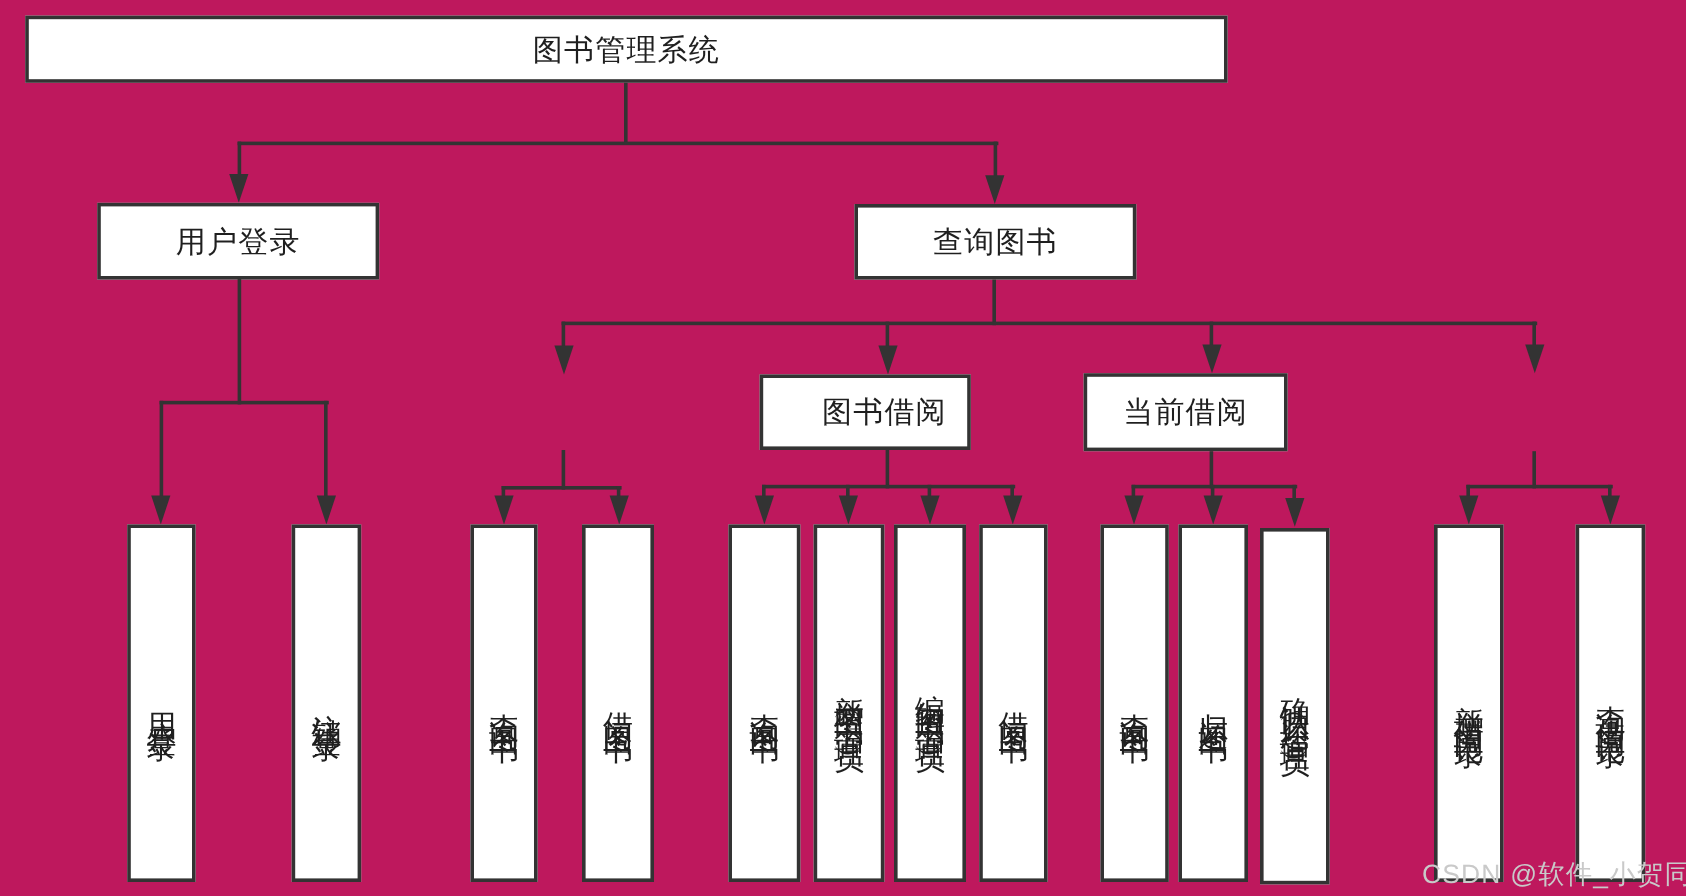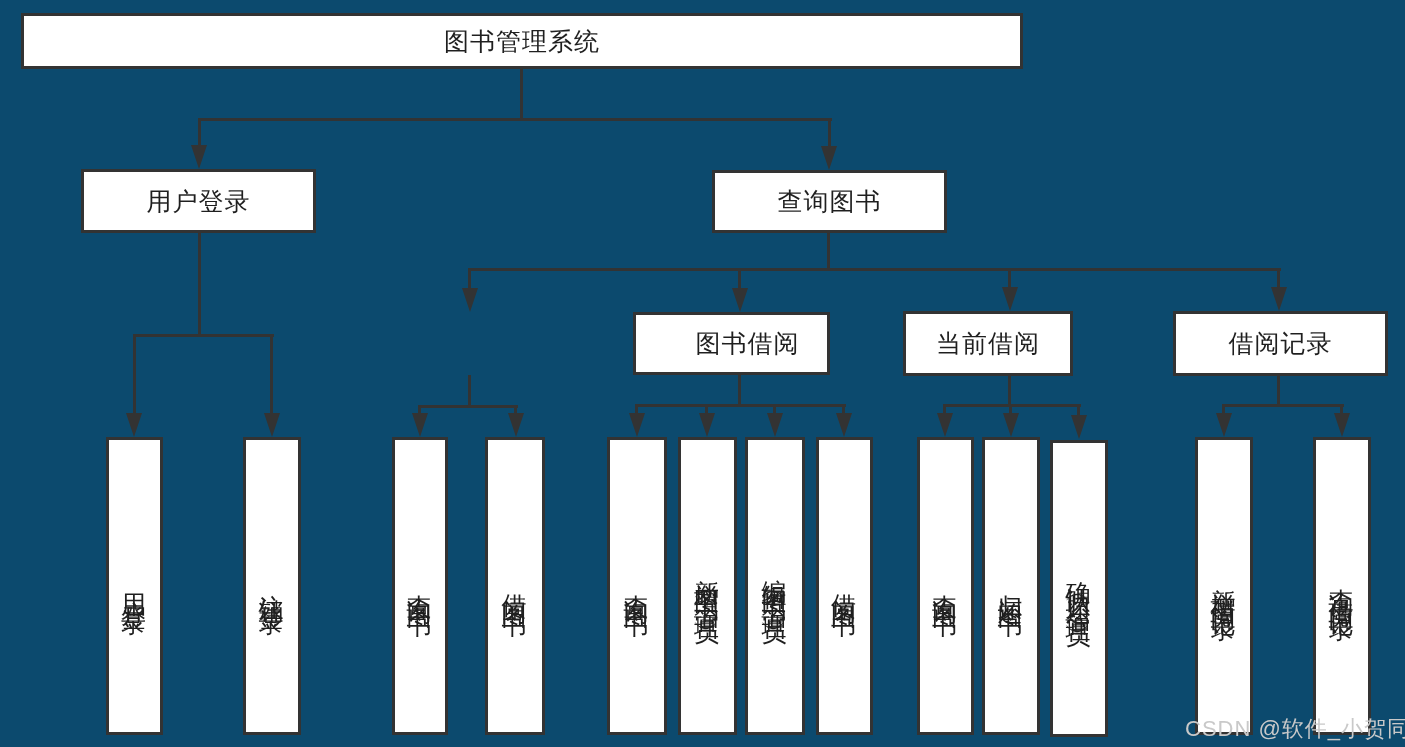--- a/index.html
+++ b/index.html
@@ -1,19 +1,19 @@
 <!DOCTYPE html>
 <html><head>
 <meta charset="utf-8">
 <style>
   html,body{margin:0;padding:0;background:#ffffff;}
   .canvas{
     position:relative;
     width:1405px;height:747px;
-    background:#0c4a6e;
+    background:#be185d;
     font-family:"Liberation Sans","DejaVu Sans",sans-serif;
     overflow:hidden;
   }
   .box{
     position:absolute;
     box-sizing:border-box;
     border:3px solid #333333;
     background:#ffffff;
     display:flex;
     align-items:center;
@@ -87,28 +87,25 @@
   <div class="hline" style="left:468px;top:268px;width:813px;"></div>
   <div class="vline" style="left:468px;top:268px;height:24px;"></div>
   <div class="vline" style="left:738px;top:268px;height:24px;"></div>
   <div class="vline" style="left:1008px;top:268px;height:24px;"></div>
   <div class="vline" style="left:1277px;top:268px;height:24px;"></div>
   <div class="arrow" style="left:462px;top:288px;"></div>
   <div class="arrow" style="left:732px;top:288px;"></div>
   <div class="arrow" style="left:1002px;top:287px;"></div>
   <div class="arrow" style="left:1271px;top:287px;"></div>
 
-  <div class="box hbox" style="left:633px;top:312px;width:197px;height:63px;padding-left:32px;">
+  <div class="box hbox" style="left:633px;top:312px;width:176px;height:63px;padding-left:32px;">
     <span>图书借阅</span>
   </div>
   <div class="box hbox" style="left:903px;top:311px;width:170px;height:65px;">
     <span>当前借阅</span>
-  </div>
-  <div class="box hbox" style="left:1173px;top:311px;width:215px;height:65px;">
-    <span>借阅记录</span>
   </div>
 
   <div class="vline" style="left:468px;top:375px;height:33px;"></div>
   <div class="hline" style="left:418px;top:405px;width:100px;"></div>
   <div class="vline" style="left:418px;top:405px;height:12px;"></div>
   <div class="vline" style="left:514px;top:405px;height:12px;"></div>
   <div class="arrow" style="left:412px;top:413px;"></div>
   <div class="arrow" style="left:508px;top:413px;"></div>
 
   <div class="vline" style="left:738px;top:375px;height:32px;"></div>

